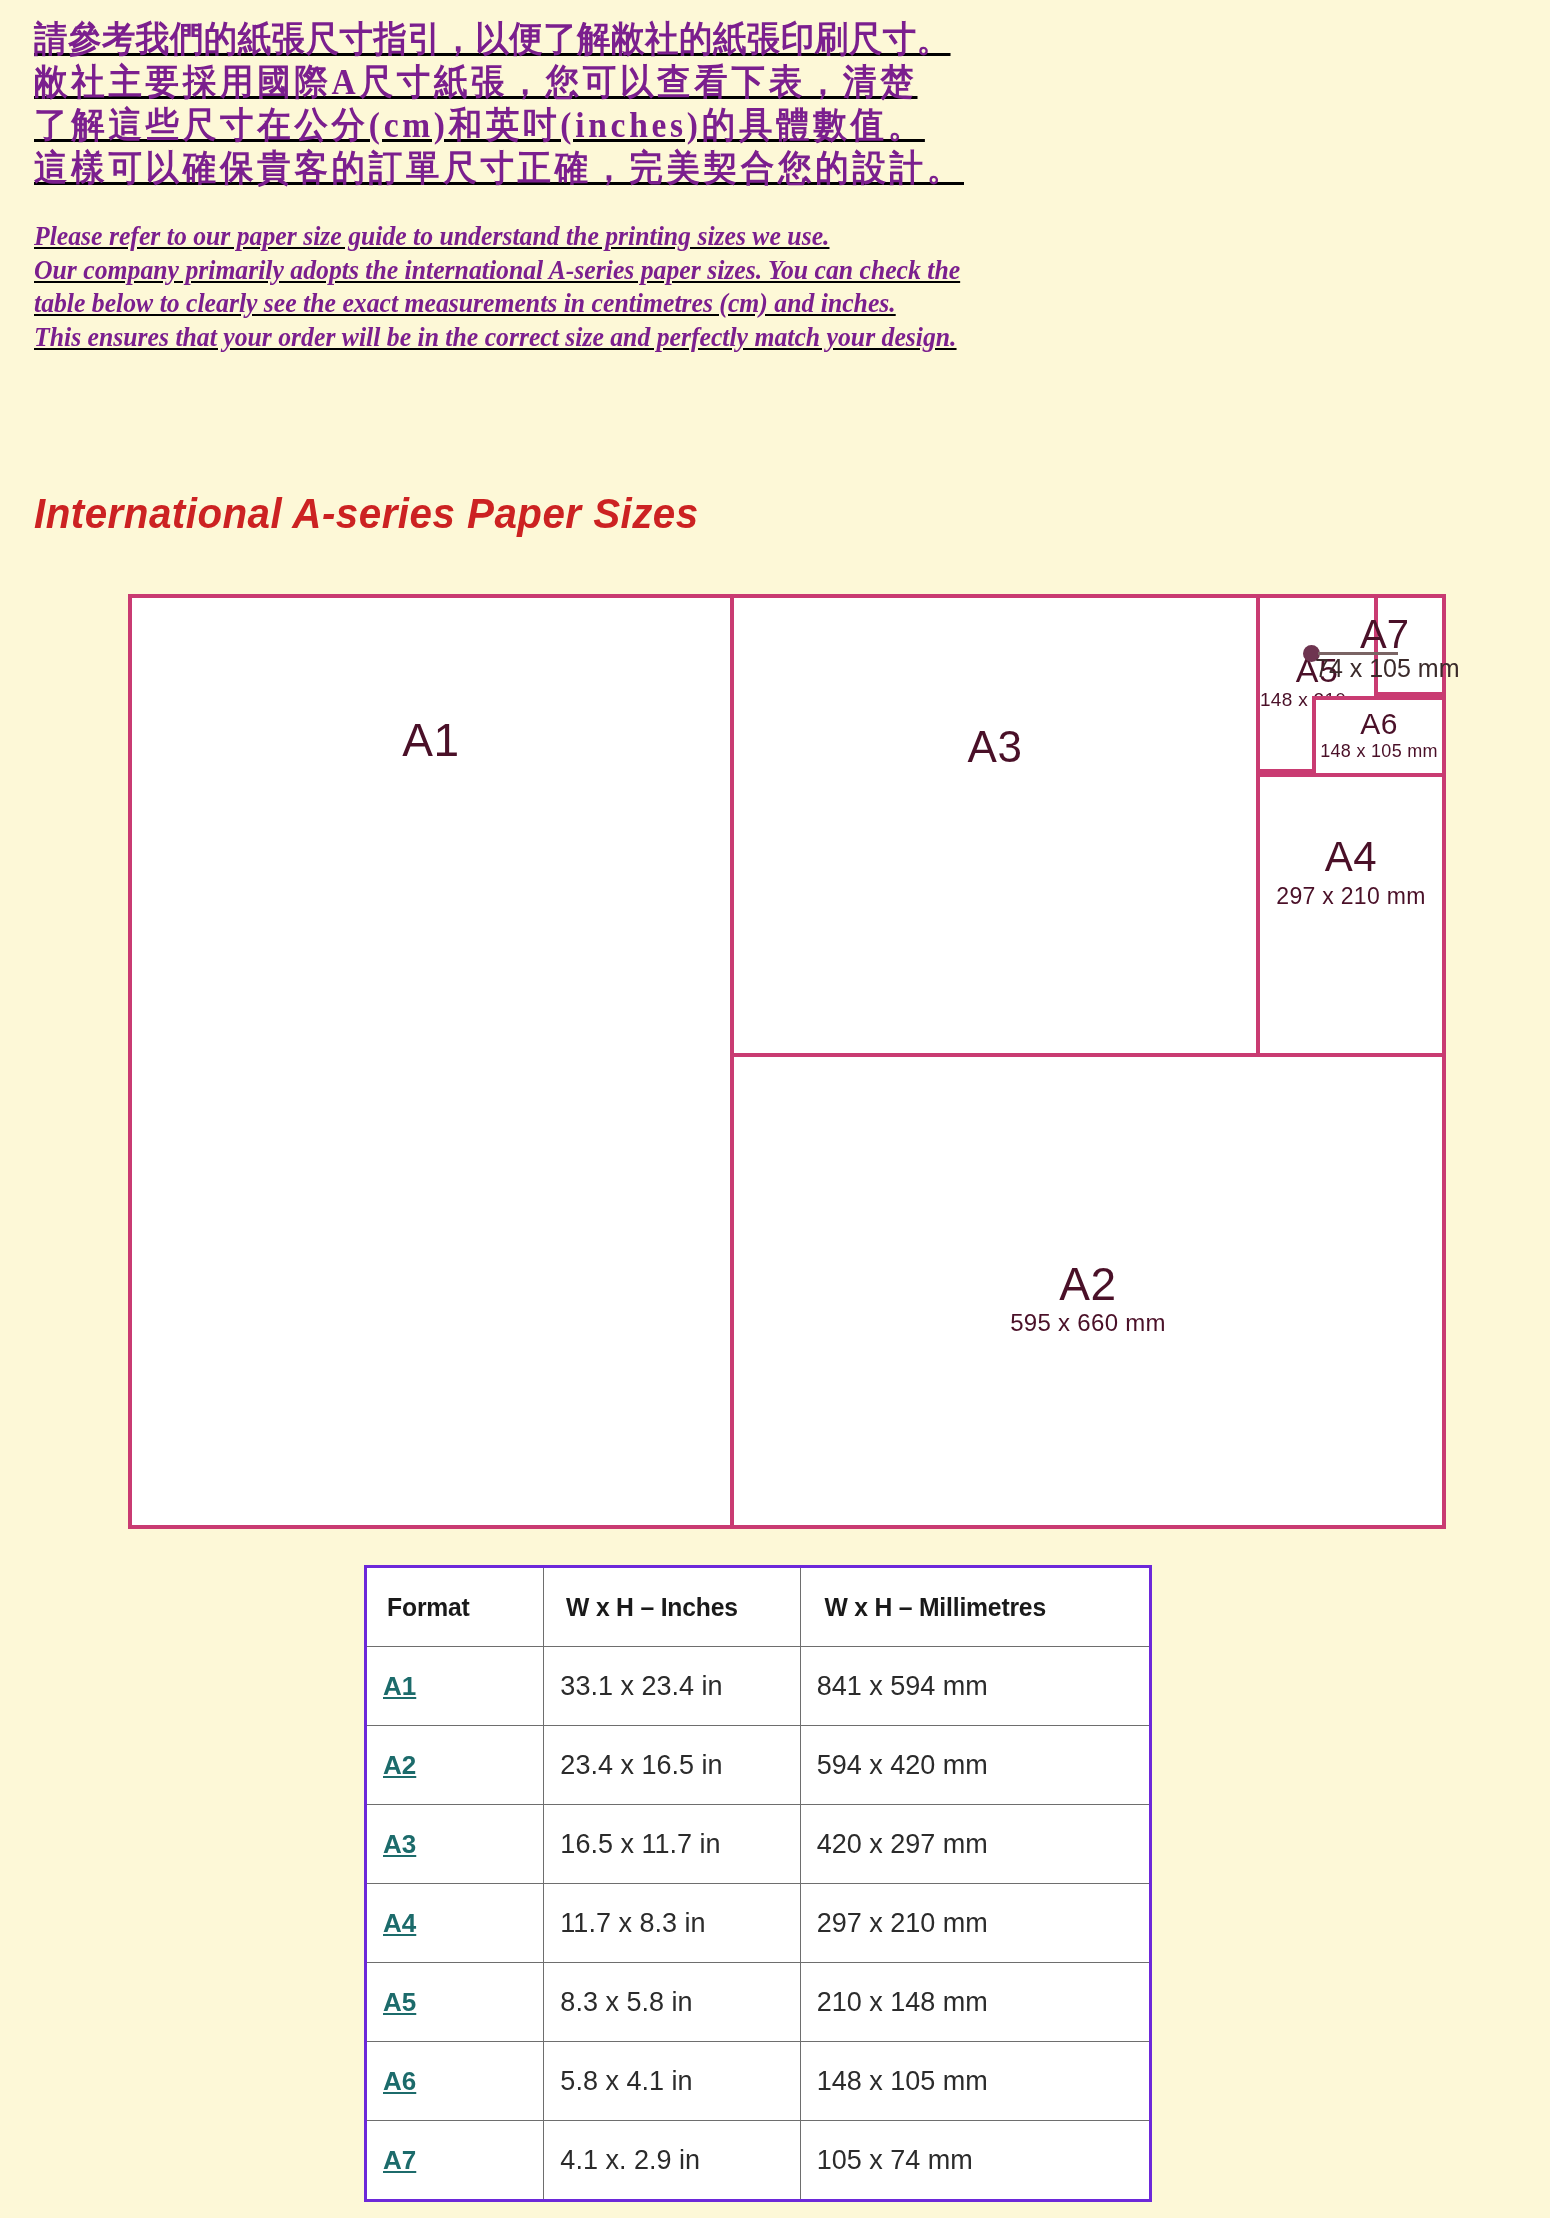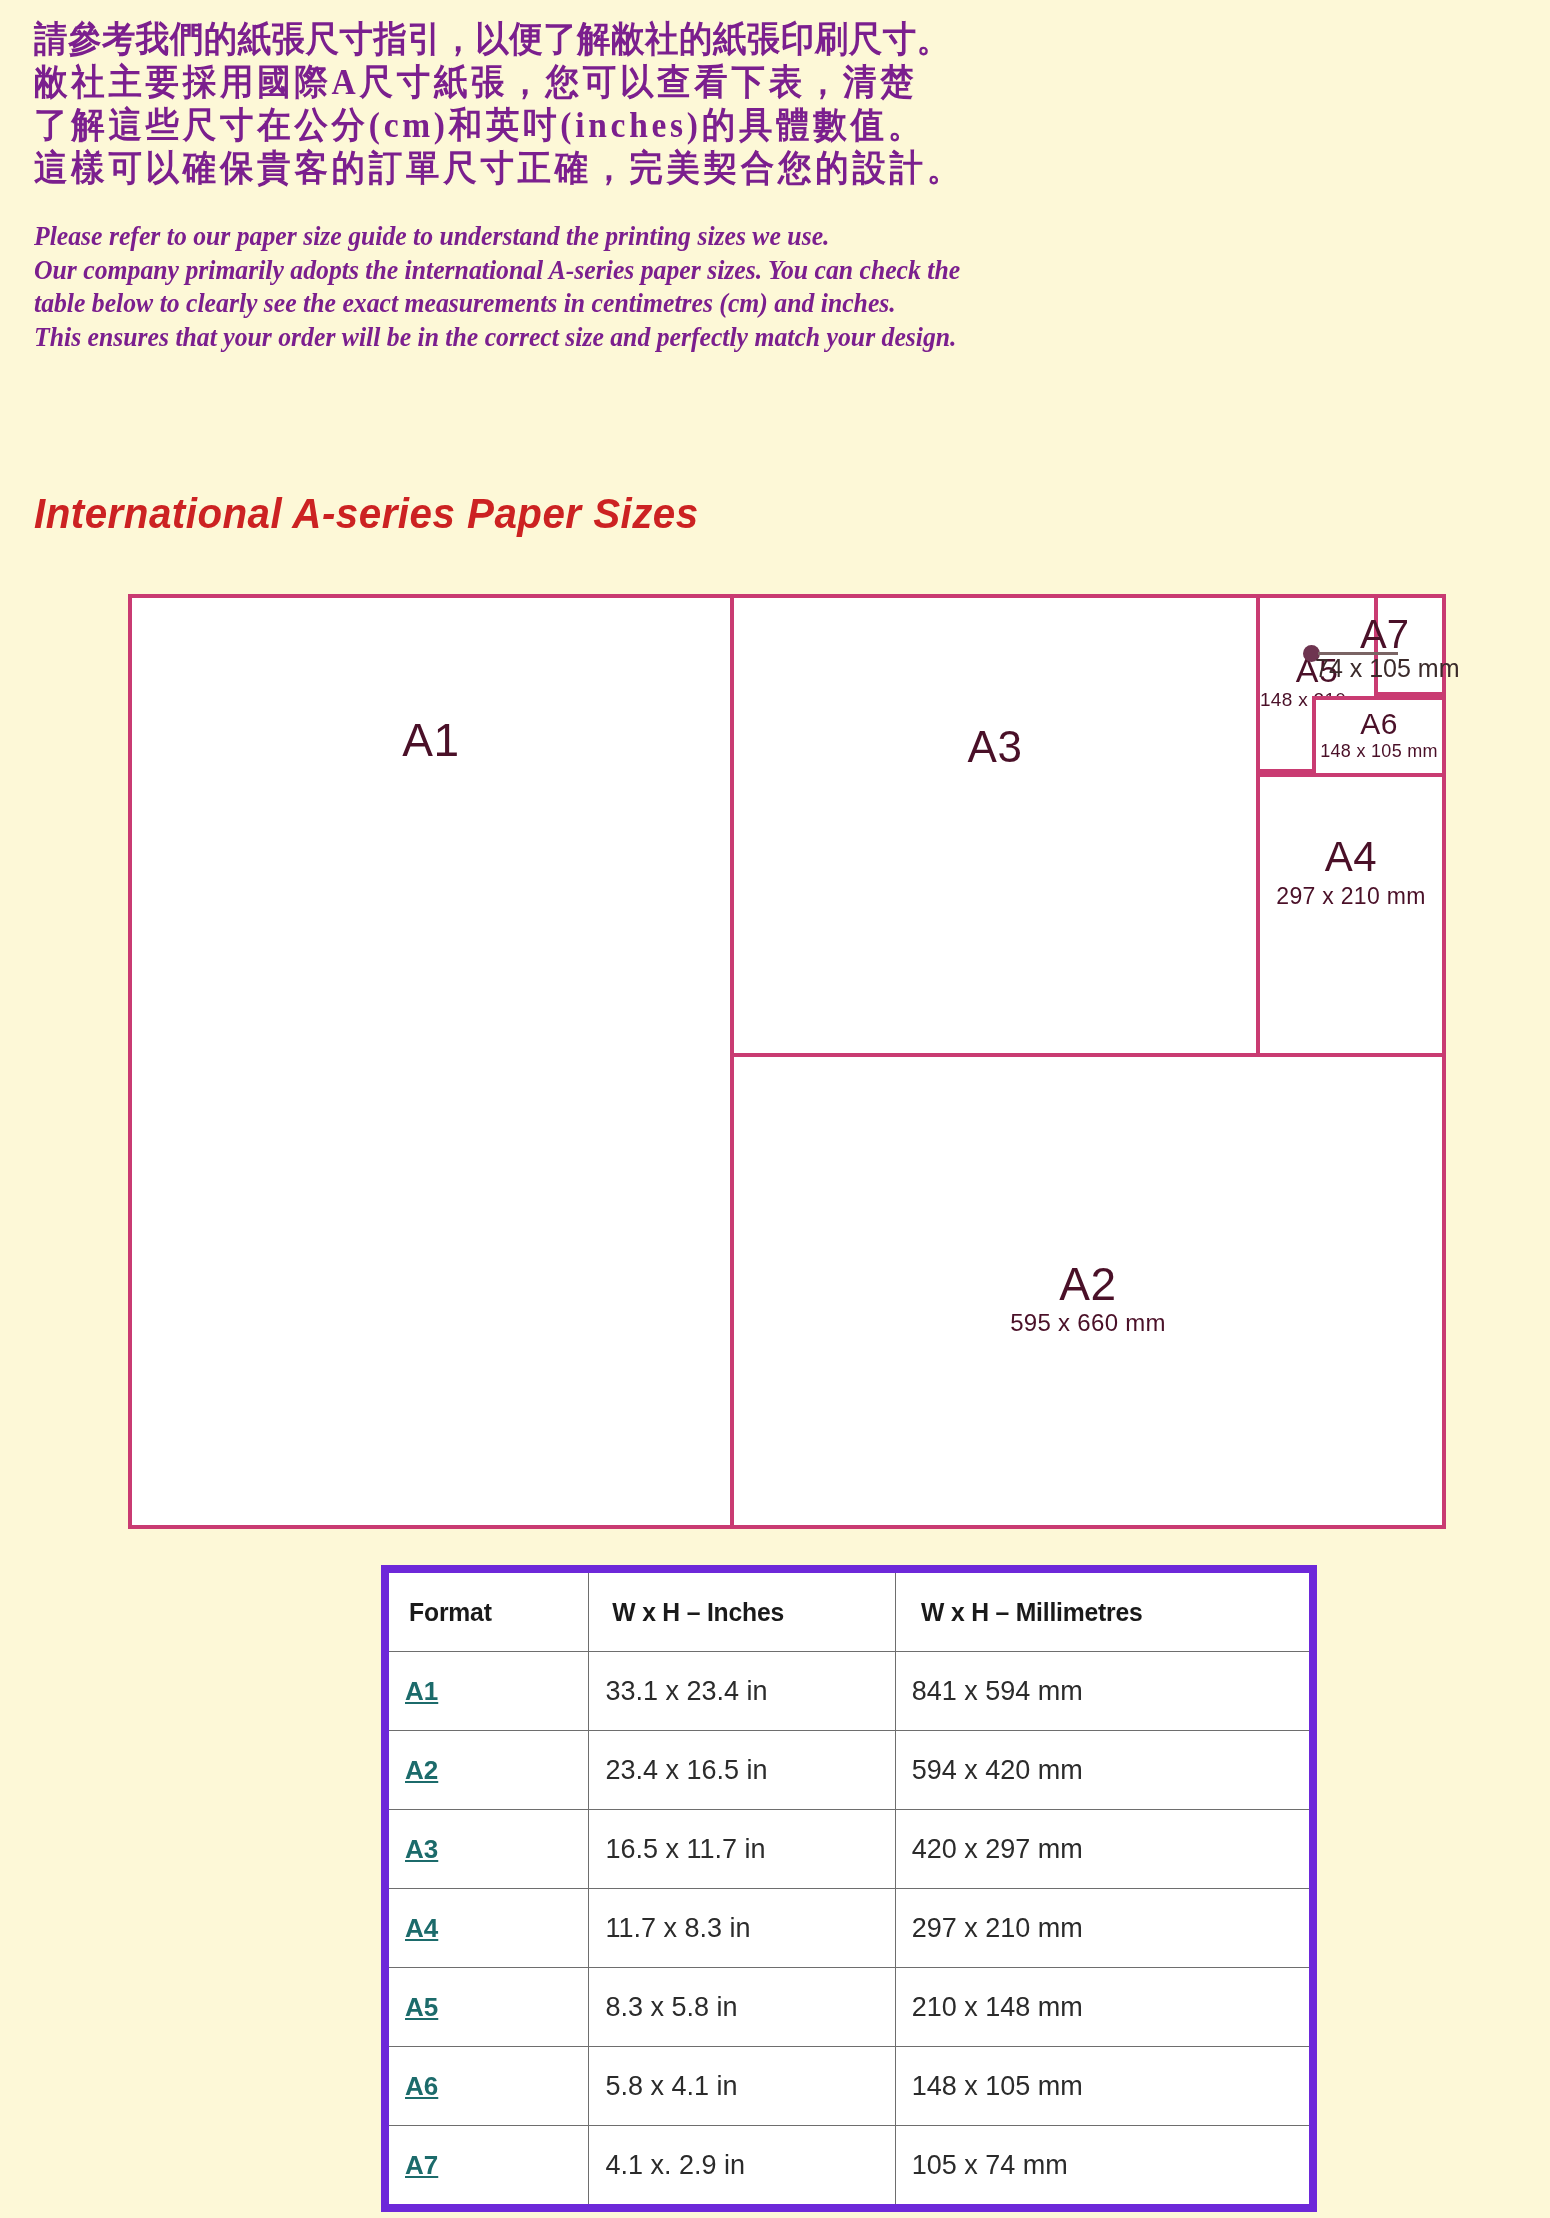--- a/index.html
+++ b/index.html
@@ -14,20 +14,21 @@
     overflow: hidden;
     position: relative;
   }
 
   
   .intro {
     position: absolute;
     left: 34px;
     top: 18px;
     width: 1480px;
+    text-decoration: underline;
   }
   .cn-line {
     font-family: "Liberation Serif", serif;
     font-weight: bold;
     color: #7b1f8e;
     font-size: 36px;
     line-height: 43px;
     letter-spacing: 0.5px;
     white-space: nowrap;
     transform: scaleX(0.93);
@@ -203,26 +204,26 @@
     left: 1318px;
     top: 652px;
     width: 80px;
     height: 3px;
     background: #7a6464;
   }
 
   
   .size-table {
     position: absolute;
-    left: 381px;
+    left: 364px;
     top: 1565px;
-    width: 936px;
+    width: 788px;
     border-collapse: collapse;
     background: #ffffff;
-    border: 8px solid #6d28d9;
+    border: 3px solid #6d28d9;
     font-family: "Liberation Sans", sans-serif;
   }
   .size-table th, .size-table td {
     border: 1px solid #6e6e6e;
     padding: 0 16px;
     height: 78px;
     vertical-align: middle;
     text-align: left;
     background: #ffffff;
   }

